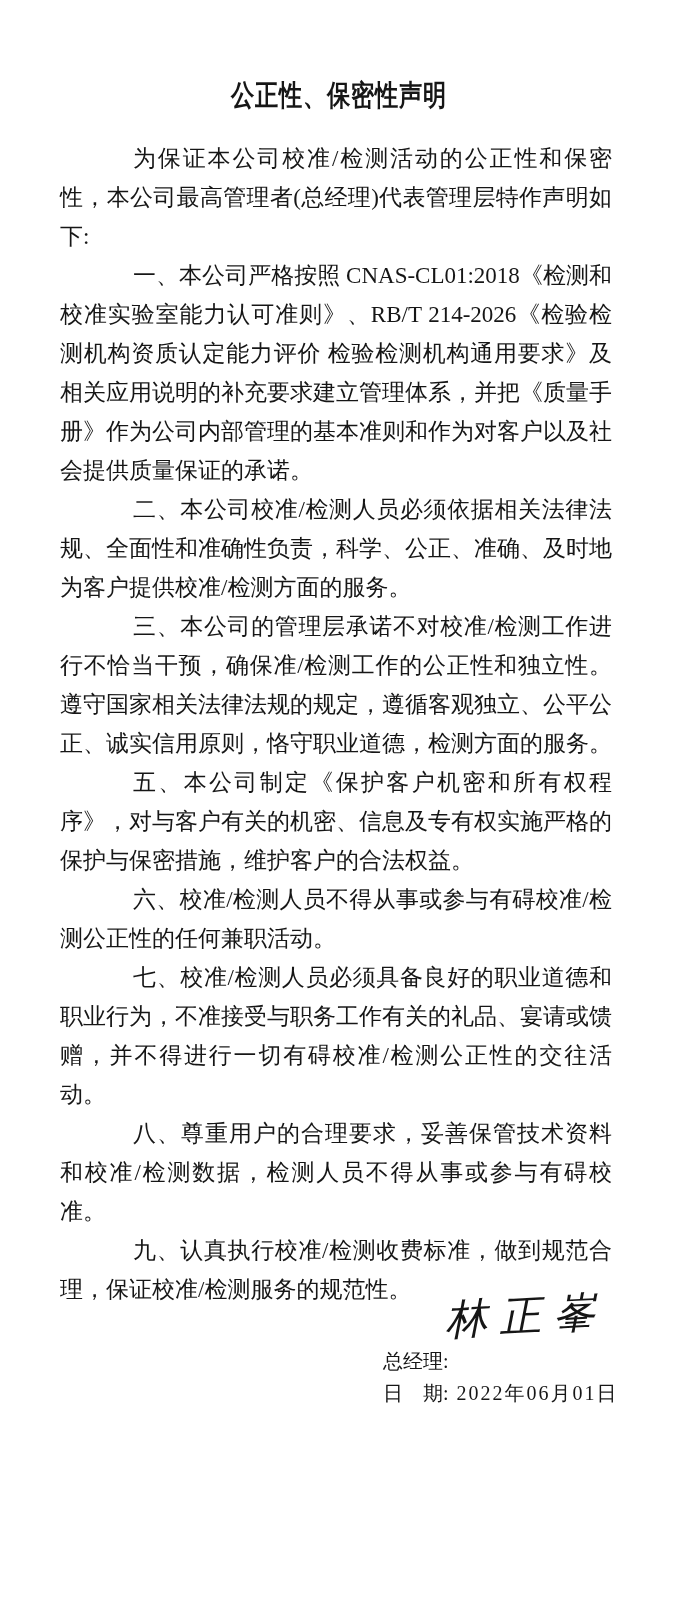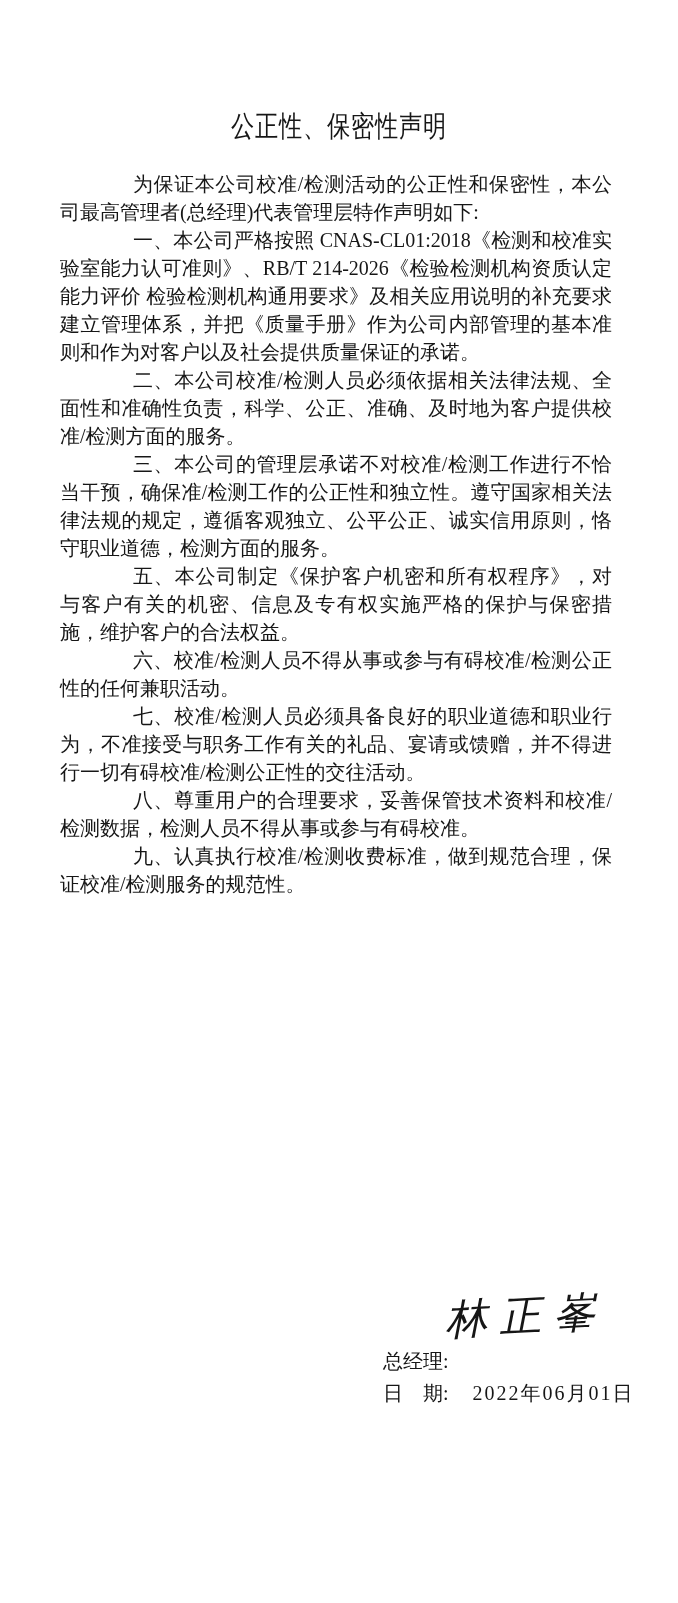--- a/index.html
+++ b/index.html
@@ -12,38 +12,38 @@
     width: 678px;
     height: 1603px;
     margin: 0 auto;
     background: #ffffff;
     color: #161616;
     font-family: "Liberation Serif", "DejaVu Serif", serif;
     overflow: hidden;
   }
   .doc-title {
     margin: 0;
-    padding-top: 107px;
+    padding-top: 76px;
     text-align: center;
     font-size: 29px;
-    font-weight: 400;
+    font-weight: 700;
     line-height: 38px;
     letter-spacing: 1px;
   }
   .doc-title .title-inner {
     display: inline-block;
     transform: scaleX(0.80);
     transform-origin: center;
     white-space: nowrap;
   }
   .doc-body {
     margin: 25px 62px 0 60px;
     width: 552px;
-    font-size: 20px;
-    line-height: 28px;
+    font-size: 23px;
+    line-height: 39px;
     text-align: justify;
     text-justify: inter-ideograph;
   }
   .doc-body p {
     margin: 0;
     text-indent: 73px;
   }
   .sig-block {
     position: absolute;
     left: 383px;
@@ -62,21 +62,21 @@
     font-size: 42px;
     line-height: 42px;
     letter-spacing: 12px;
     font-weight: 400;
     font-style: italic;
     transform: rotate(-3deg);
     font-family: "DejaVu Sans", sans-serif;
     white-space: nowrap;
   }
   .date-row .date-value {
-    margin-left: 24px;
+    margin-left: 8px;
     letter-spacing: 2px;
   }
 </style>
 </head>
 <body>
 
 <div class="page">
 
   <h1 class="doc-title">
     <span class="title-inner">公正性、保密性声明</span>

